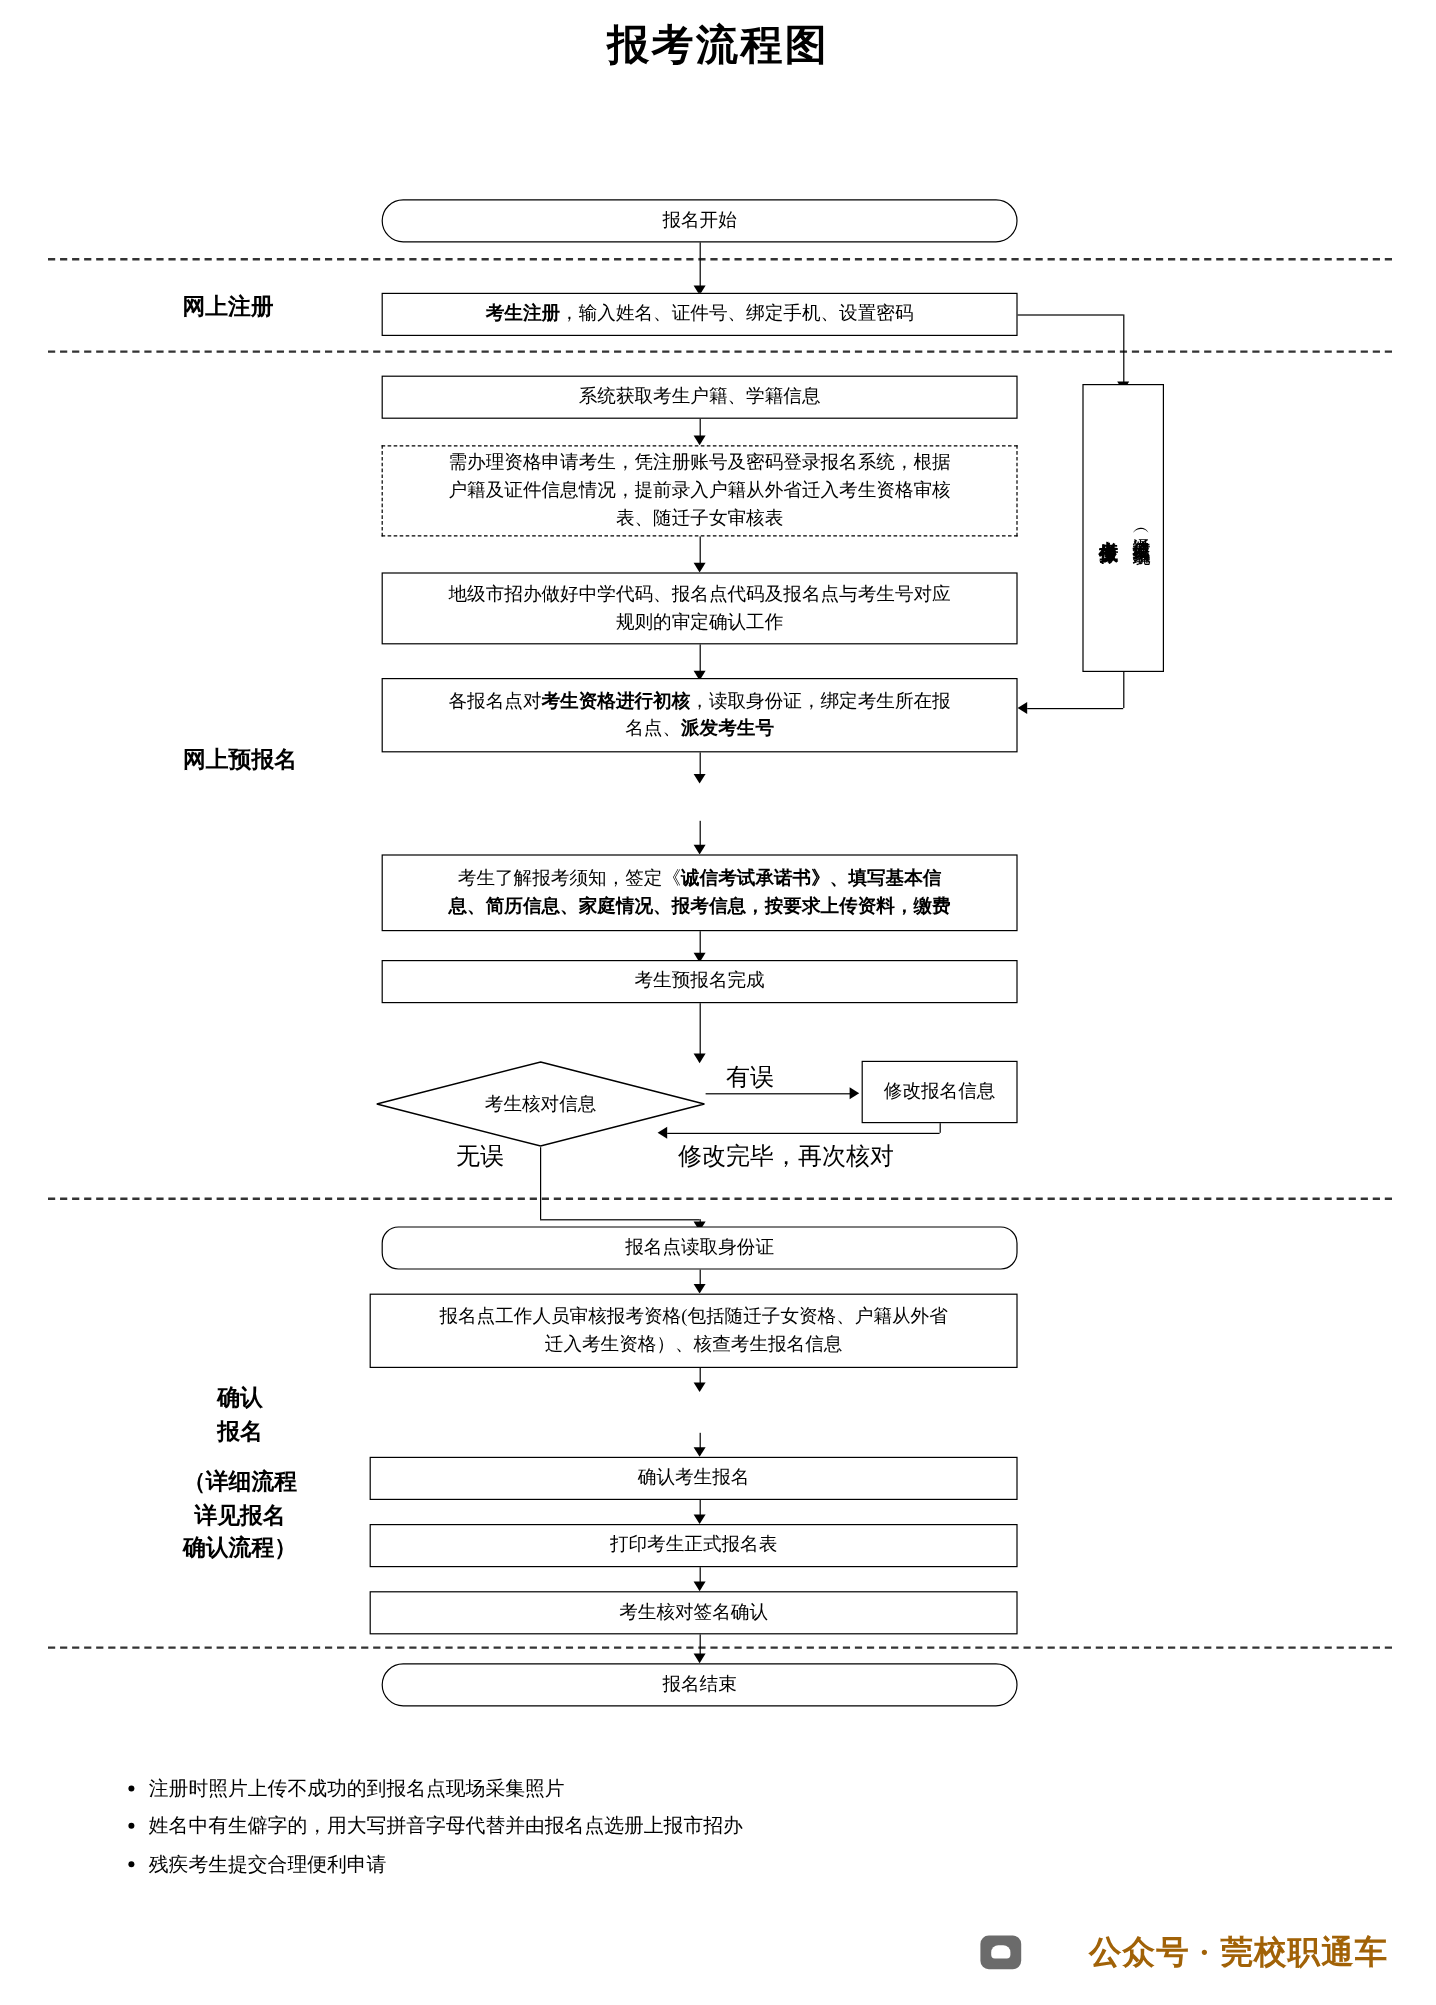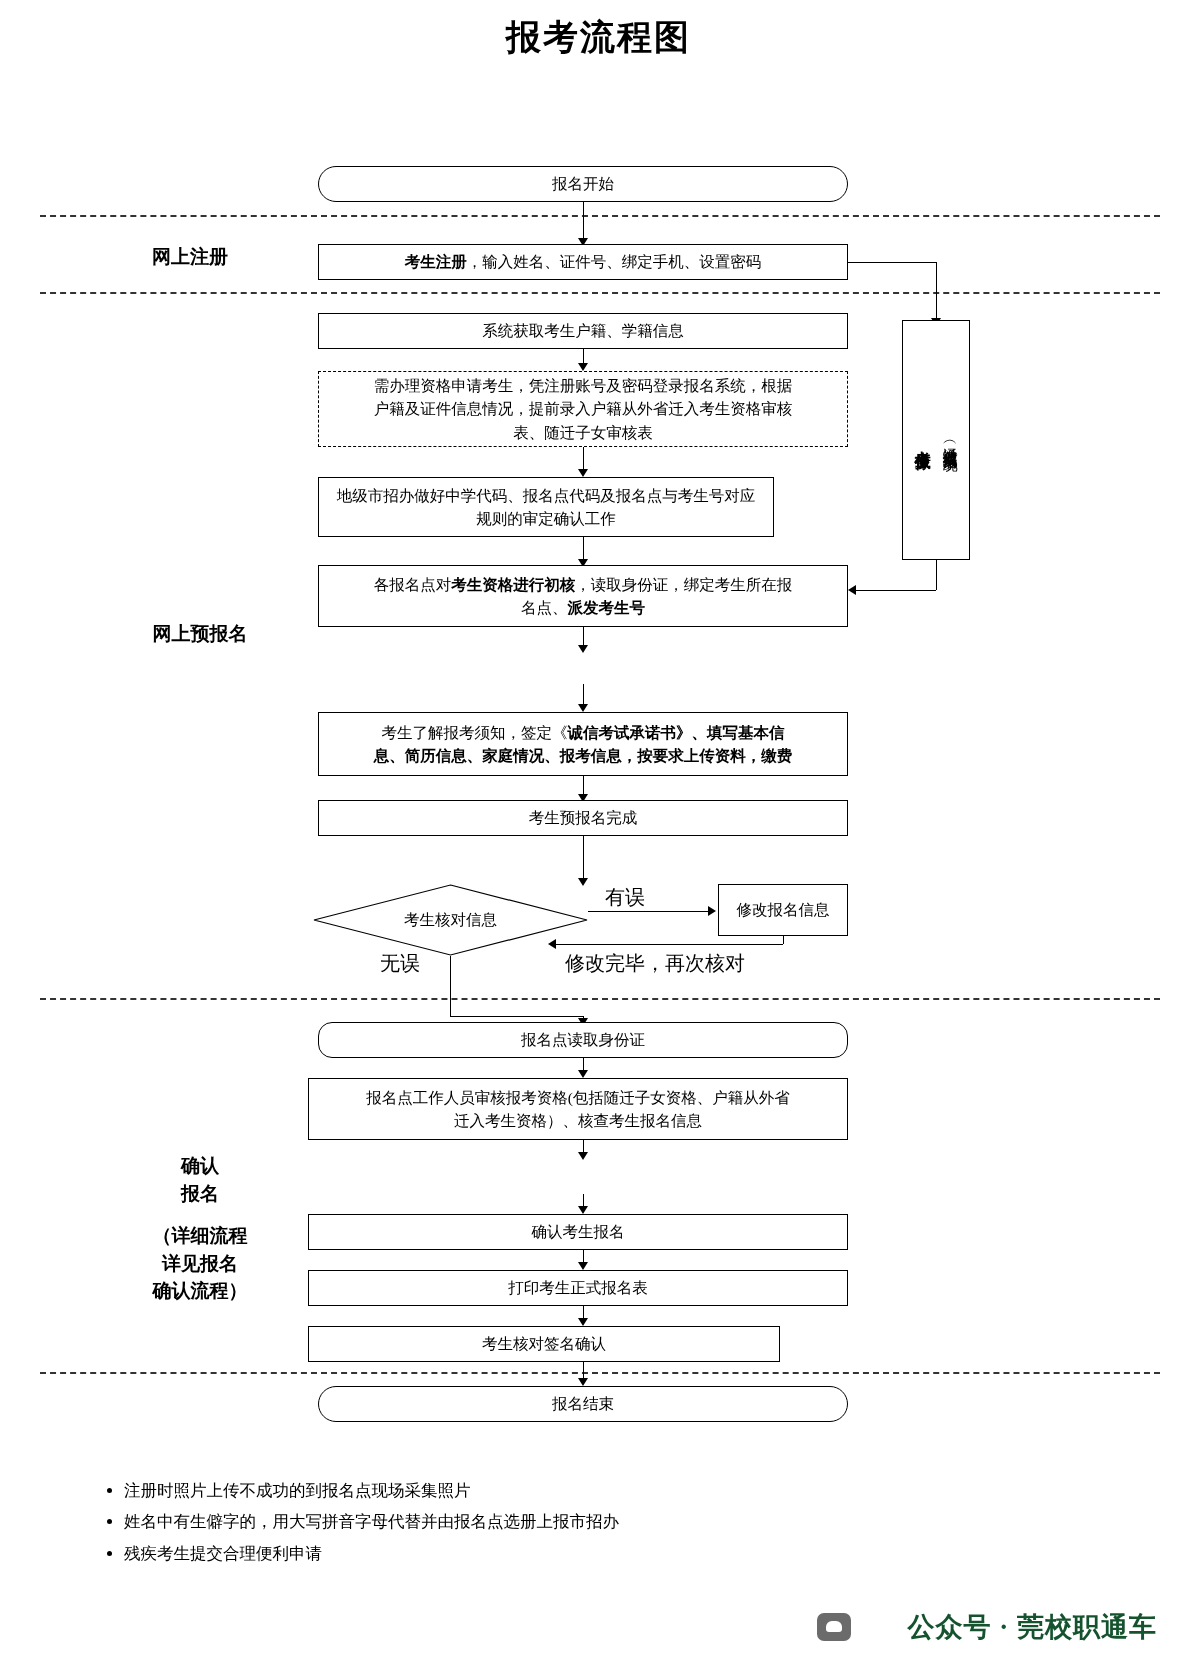--- a/index.html
+++ b/index.html
@@ -71,21 +71,21 @@
     position:absolute;right:40px;bottom:26px;display:flex;align-items:center;gap:12px;
   }
   .brand-logo{
     width:34px;height:28px;border-radius:7px;background:#6b6b6b;
     position:relative;flex:none;
   }
   .brand-logo:after{
     content:"";position:absolute;left:9px;top:8px;width:16px;height:11px;
     border-radius:6px 6px 3px 3px;background:#fff;
   }
-  .brand-text{font-size:27px;font-weight:bold;color:#14532d;letter-spacing:1px;margin-left:44px;}
+  .brand-text{font-size:27px;font-weight:bold;color:#a16207;letter-spacing:1px;margin-left:44px;}
 </style>
 </head>
 <body>
 
 <div class="page">
 
   <div class="title">报考流程图</div>
 
   <div class="dashed-sep" style="left:40px;top:215px;width:1120px;"></div>
   <div class="dashed-sep" style="left:40px;top:292px;width:1120px;"></div>
@@ -133,21 +133,21 @@
 
   <div class="node dashedbox" style="left:318px;top:371px;width:530px;height:76px;flex-direction:column;">
     <span class="ln">需办理资格申请考生，凭注册账号及密码登录报名系统，根据</span>
     <span class="ln">户籍及证件信息情况，提前录入户籍从外省迁入考生资格审核</span>
     <span class="ln">表、随迁子女审核表</span>
   </div>
 
   <div class="vline" style="left:583px;top:447px;height:26px;"></div>
   <div class="arrow-down" style="left:578px;top:469px;"></div>
 
-  <div class="node" style="left:318px;top:477px;width:456px;height:60px;flex-direction:column;">
+  <div class="node" style="left:318px;top:477px;width:530px;height:60px;flex-direction:column;">
     <span class="ln">地级市招办做好中学代码、报名点代码及报名点与考生号对应</span>
     <span class="ln">规则的审定确认工作</span>
   </div>
 
   <div class="vline" style="left:583px;top:537px;height:26px;"></div>
   <div class="arrow-down" style="left:578px;top:559px;"></div>
 
   <div class="node" style="left:318px;top:565px;width:530px;height:62px;flex-direction:column;">
     <span class="ln"><span>各报名点对</span><b>考生资格进行初核</b><span>，读取身份证，绑定考生所在报</span></span>
     <span class="ln"><span>名点、</span><b>派发考生号</b></span>
@@ -217,21 +217,21 @@
   <div class="node" style="left:308px;top:1214px;width:540px;height:36px;">确认考生报名</div>
 
   <div class="vline" style="left:583px;top:1250px;height:18px;"></div>
   <div class="arrow-down" style="left:578px;top:1262px;"></div>
 
   <div class="node" style="left:308px;top:1270px;width:540px;height:36px;">打印考生正式报名表</div>
 
   <div class="vline" style="left:583px;top:1306px;height:18px;"></div>
   <div class="arrow-down" style="left:578px;top:1318px;"></div>
 
-  <div class="node" style="left:308px;top:1326px;width:472px;height:36px;">考生核对签名确认</div>
+  <div class="node" style="left:308px;top:1326px;width:540px;height:36px;">考生核对签名确认</div>
 
   <div class="vline" style="left:583px;top:1362px;height:22px;"></div>
   <div class="arrow-down" style="left:578px;top:1378px;"></div>
 
   <div class="node stadium" style="left:318px;top:1386px;width:530px;height:36px;">报名结束</div>
 
   <div class="notes">
     <ul>
       <li>注册时照片上传不成功的到报名点现场采集照片</li>
       <li>姓名中有生僻字的，用大写拼音字母代替并由报名点选册上报市招办</li>

